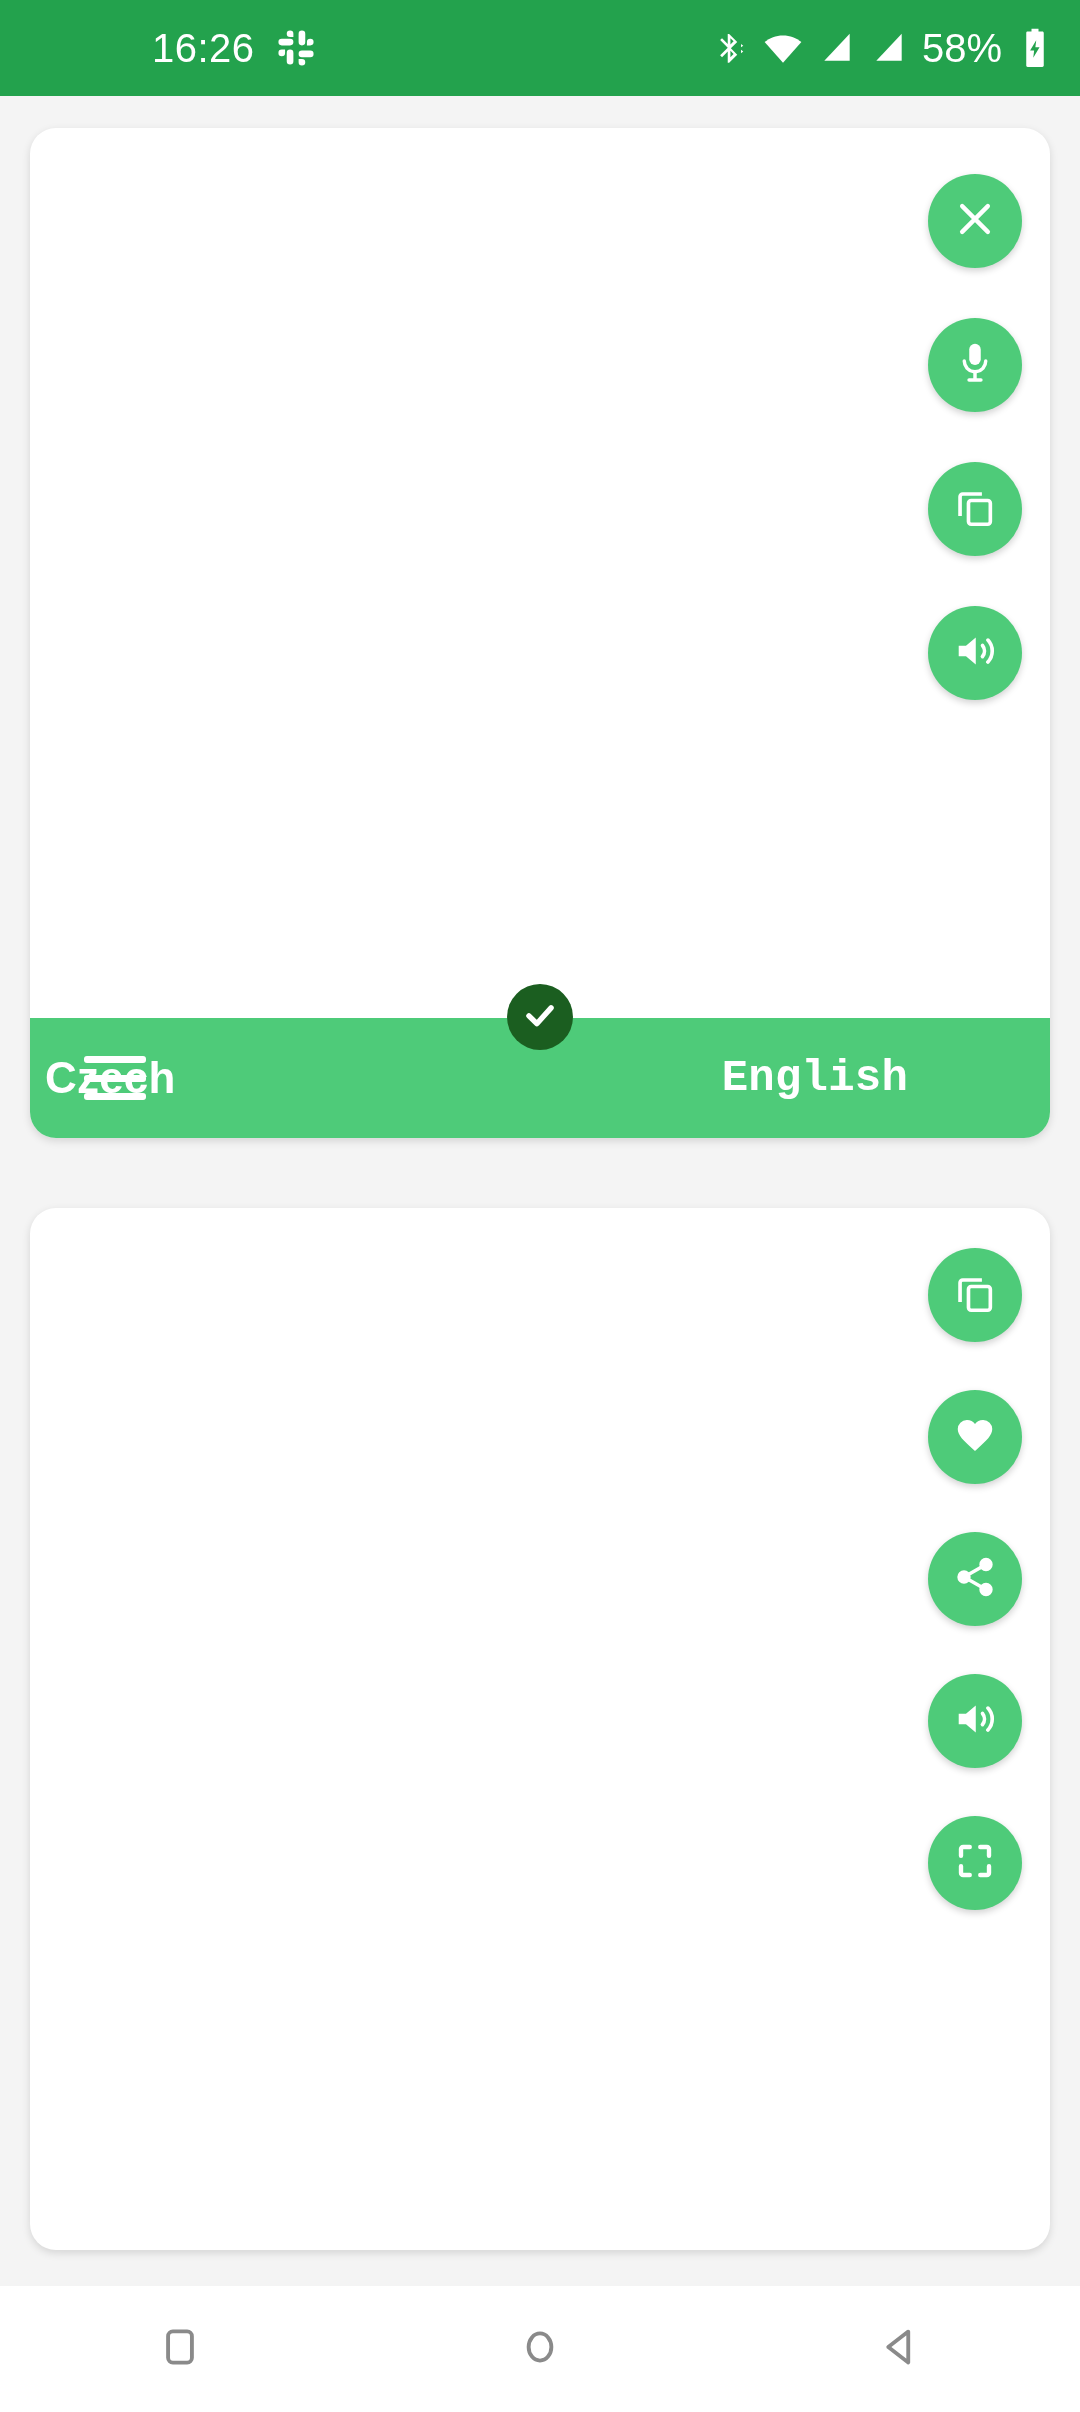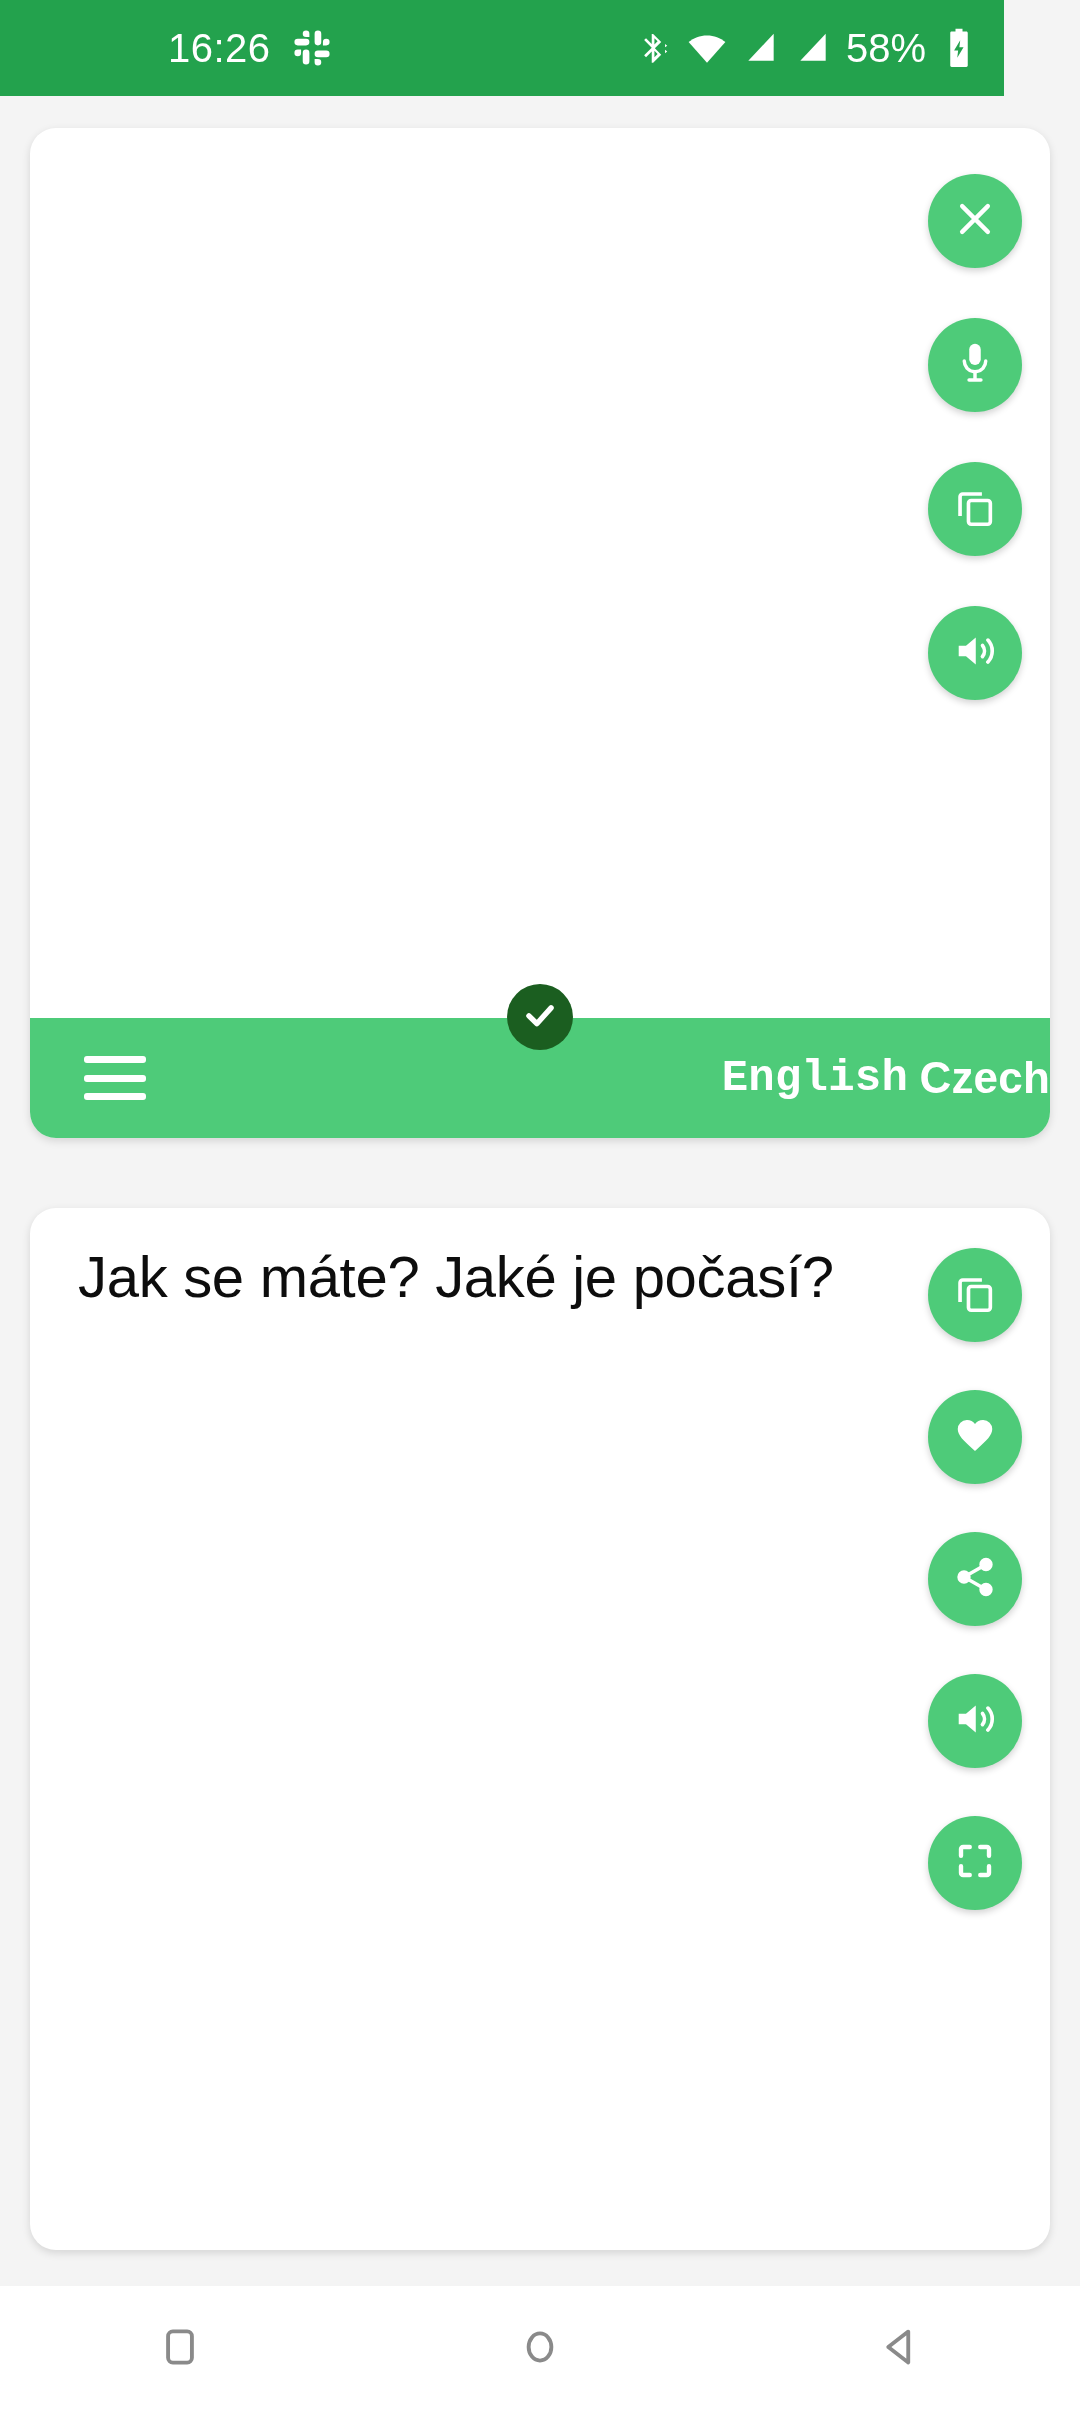--- a/index.html
+++ b/index.html
@@ -6,23 +6,23 @@
   html, body {
     width:1080px; height:2412px;
     background:#ffffff;
     font-family:"Liberation Sans", sans-serif;
     overflow:hidden;
   }
   #screen { position:relative; width:1080px; height:2412px; background:#f4f4f4; }
 
   
   .statusbar{
-    position:absolute; left:0; top:0; width:1004px; height:96px;
+    position:absolute; left:0; top:0; width:1080px; height:96px;
     background:#23a24d; color:#ffffff;
-    display:flex; align-items:center;padding-left:16px;
+    display:flex; align-items:center;
   }
   .sb-left{ display:flex; align-items:center; gap:22px; margin-left:152px; }
   .sb-clock{ font-size:40px; letter-spacing:.5px; line-height:1; font-weight:400; }
   .sb-right{ margin-left:auto; margin-right:28px; display:flex; align-items:center; gap:14px; }
   .sb-batt{ font-size:40px; line-height:1; margin-right:2px; }
   .icon-w{ display:inline-flex; align-items:center; justify-content:center; }
 
   
   .card{
     position:absolute; left:30px; width:1020px;
@@ -58,21 +58,21 @@
     background:#4ecb79; display:flex; align-items:center;
   }
   .hamburger{
     margin-left:54px; width:62px; height:44px;
     display:flex; flex-direction:column; justify-content:space-between;
   }
   .hamburger span{ display:block; height:7px; background:#fff; border-radius:3px; }
   .lang-name{
     color:#ffffff; font-size:44px; font-weight:bold; letter-spacing:.2px;
   }
-  #lang-src{ position:absolute; left:15px; right:0; text-align:right; top:50%;
+  #lang-src{ position:absolute; left:15px; right:0; text-align:left; top:50%;
              transform:translateY(-50%); pointer-events:none; }
   #lang-src span{ pointer-events:auto; }
   #lang-tgt{ margin-left:auto; margin-right:142px;font-family:Liberation Mono, monospace; }
   .check-badge{
     position:absolute; left:50%; transform:translateX(-50%);
     top:-34px; width:66px; height:66px; border-radius:50%;
     background:#1b5e20; display:flex; align-items:center; justify-content:center;
   }
 
   
@@ -183,21 +183,20 @@
         <span>
           <svg width="38" height="38" viewBox="0 0 24 24" fill="none" stroke="#fff" stroke-width="3.4" stroke-linecap="round" stroke-linejoin="round">
             <path d="M5 12.5l5 5 9-10"></path>
           </svg>
         </span>
       </div>
     </div>
   </div>
 
   <div class="card" id="card-bottom">
-    <div class="card-text">Jak se máte? Jaké je počasí?</div>
 
     <div class="fab-col" id="fabs-bottom">
       <div class="fab">
         <span>
           <svg width="46" height="46" viewBox="0 0 24 24" fill="none" stroke="#fff" stroke-width="1.9">
             <rect x="8.6" y="8.6" width="11.4" height="12.4" rx="1.4"></rect>
             <path d="M15.6 5.2H5.6A1.4 1.4 0 0 0 4.2 6.6v10.1"></path>
           </svg>
         </span>
       </div>

